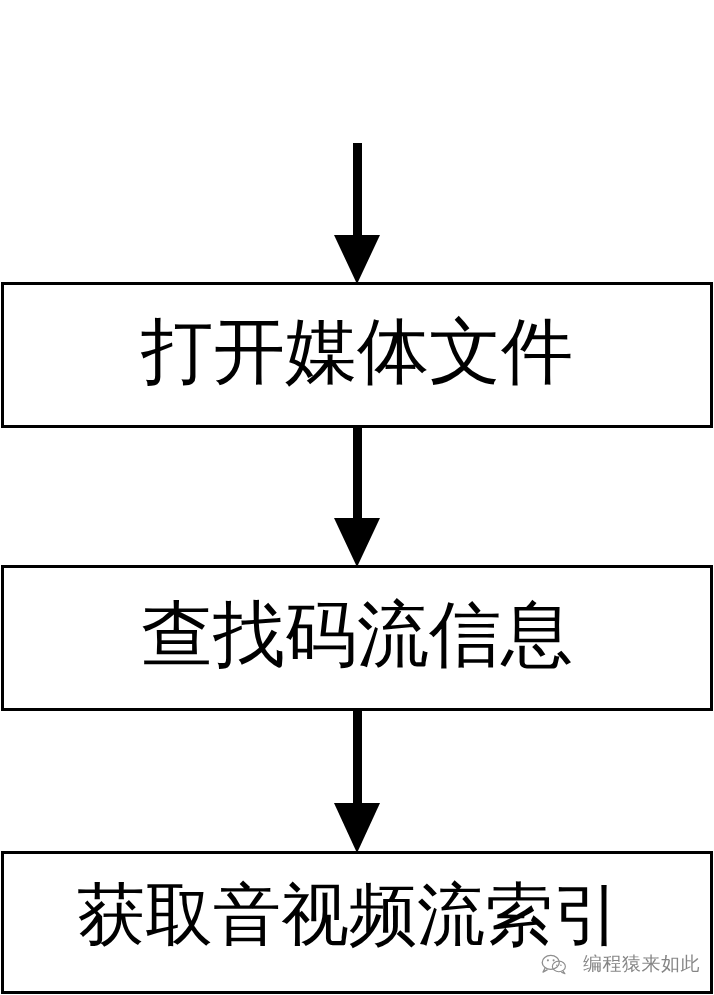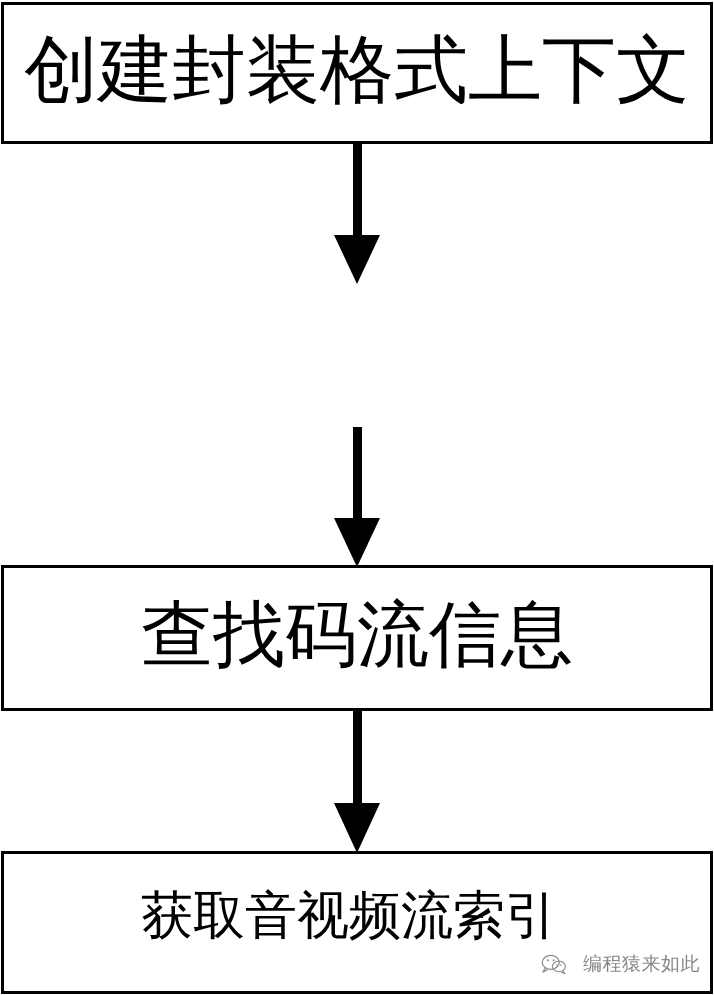--- a/index.html
+++ b/index.html
@@ -39,21 +39,21 @@
     top: -4px;
   }
   .node-1 { left: 1px;  top: 2px;   width: 712px; height: 142px; }
   .node-2 { left: 1px;  top: 282px; width: 712px; height: 146px; }
   .node-3 { left: 1px;  top: 565px; width: 712px; height: 146px; }
   .node-4 { left: 1px;  top: 851px; width: 712px; height: 143px; }
 
   .node-1 .node-label { font-size: 74px; }
   .node-2 .node-label { font-size: 72px; }
   .node-3 .node-label { font-size: 72px; text-align: center; }
-  .node-4 .node-label { font-size: 52px; position: relative; top: -8px; left: -8px; text-align: center; }
+  .node-4 .node-label { font-size: 68px; position: relative; top: -8px; left: -8px; text-align: center; }
 
   .connector {
     position: absolute;
     width: 52px;
   }
   .connector svg { display: block; }
   .conn-1 { left: 331px; top: 143px; height: 141px; }
   .conn-2 { left: 331px; top: 427px; height: 140px; }
   .conn-3 { left: 331px; top: 710px; height: 143px; }
 
@@ -77,31 +77,31 @@
     color: #3b3b3b;
     white-space: nowrap;
     letter-spacing: 0.5px;
   }
 </style>
 </head>
 <body>
 
 <div id="flowchart">
 
-  <div class="node node-1">
-    <span class="node-label">创建封装格式上下文</span>
-  </div>
 
   <div class="connector conn-1">
     <svg width="52" height="141" viewBox="0 0 52 141" xmlns="http://www.w3.org/2000/svg">
       <rect x="22" y="0" width="9" height="100" fill="#000000"></rect>
       <polygon points="3,92 49,92 26,141" fill="#000000"></polygon>
     </svg>
   </div>
 
+  <div class="node node-2">
+    <span class="node-label">打开媒体文件</span>
+  </div>
 
   <div class="connector conn-2">
     <svg width="52" height="140" viewBox="0 0 52 140" xmlns="http://www.w3.org/2000/svg">
       <rect x="22" y="0" width="9" height="99" fill="#000000"></rect>
       <polygon points="3,91 49,91 26,140" fill="#000000"></polygon>
     </svg>
   </div>
 
   <div class="node node-3">
     <span class="node-label">查找码流信息</span>

